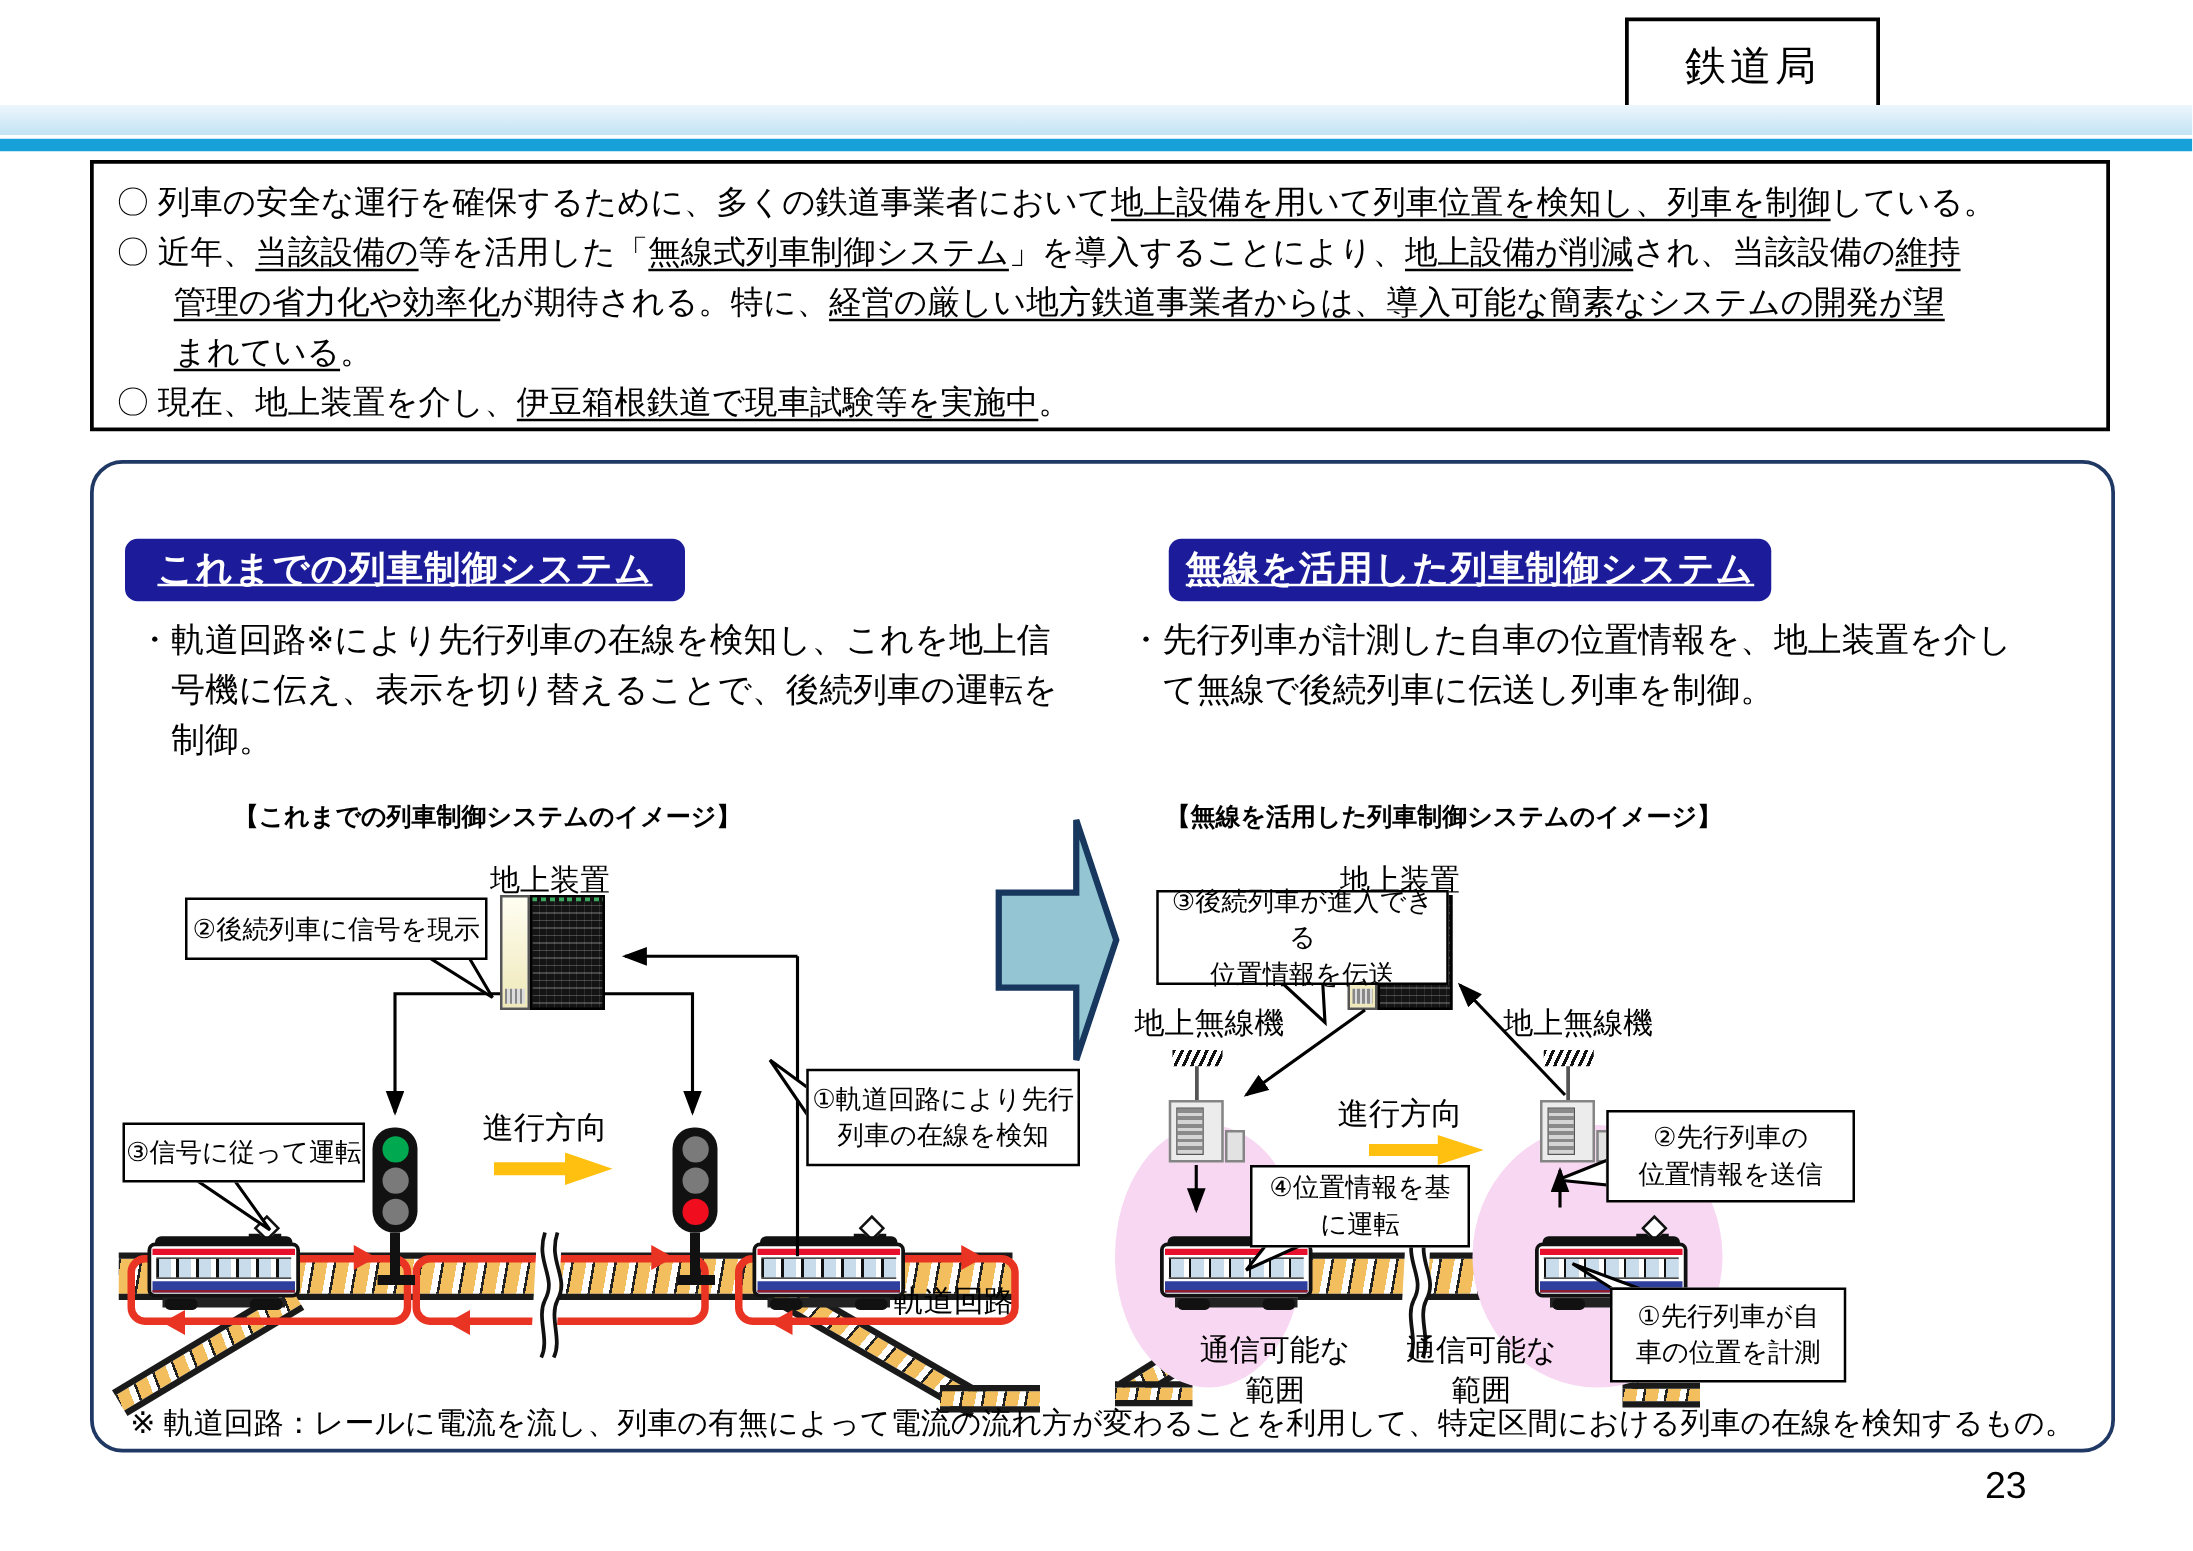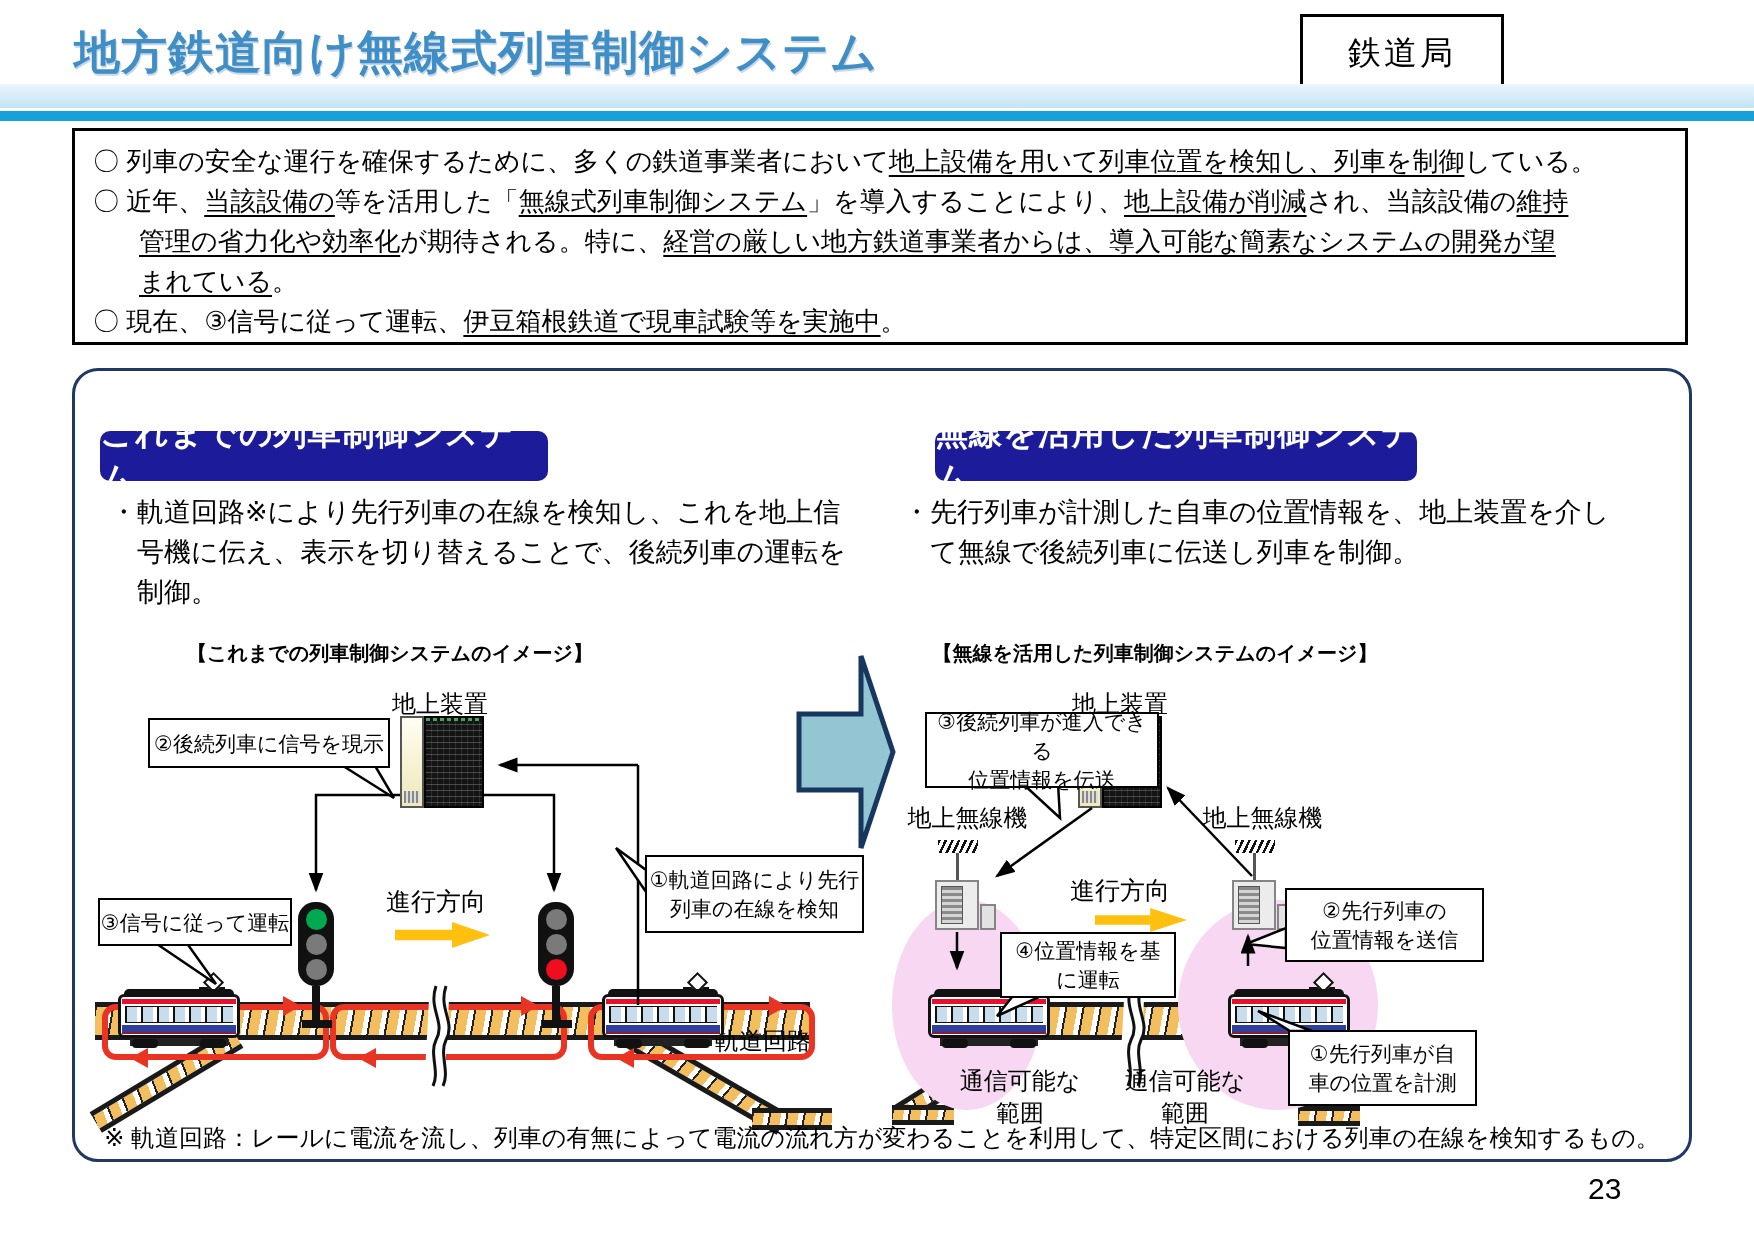--- a/index.html
+++ b/index.html
@@ -17,22 +17,22 @@
 
   
   .summary{left:72px;top:128px;width:1616px;height:217px;border:3px solid #000;background:#fff;
            box-sizing:border-box;padding:10px 18px 0 18px;}
   .bullet{font-size:26px;line-height:40px;white-space:pre-line;padding-left:46px;text-indent:-46px;}
   .u{text-decoration:underline;text-underline-offset:5px;text-decoration-thickness:2px;}
 
   
   .panel{left:72px;top:368px;width:1620px;height:794px;border:3px solid #1F3864;border-radius:26px;
          background:#fff;box-sizing:border-box;}
-  .badge{height:50px;background:#1C1C9A;border-radius:10px;color:#fff;font-weight:bold;font-size:33px;
-         display:flex;align-items:center;justify-content:center;letter-spacing:1px;}
+  .badge{height:50px;background:#1C1C9A;border-radius:10px;color:#fff;font-weight:bold;font-size:29px;
+         display:flex;align-items:center;justify-content:center;letter-spacing:1px;text-decoration:underline;}
   .badge-left{left:100px;top:431px;width:448px;}
   .badge-right{left:935px;top:431px;width:482px;}
   .desc{font-size:27px;line-height:40px;white-space:pre-line;padding-left:27px;text-indent:-27px;}
   .desc-left{left:110px;top:492px;width:740px;}
   .desc-right{left:903px;top:492px;width:780px;}
   .caption{font-size:20px;font-weight:bold;text-align:center;}
   .caption-left{left:115px;top:640px;width:550px;}
   .caption-right{left:875px;top:640px;width:560px;}
   .footnote{left:90px;top:1122px;width:1584px;text-align:center;font-size:24px;}
   .pagenum{left:1588px;top:1172px;font-size:30px;}
@@ -106,31 +106,30 @@
   .a-pole{width:2.5px;background:#555;z-index:3;}
 
   
   .range{border-radius:50%;background:#F8D7F2;z-index:1;}
 </style>
 </head>
 <body>
 
 <div class="page">
 
-  <div class="abs title">地方鉄道向け無線式列車制御システム</div>
   <div class="abs bureau">鉄道局</div>
   <div class="abs band1"></div>
   <div class="abs band2"></div>
 
   <div class="abs summary">
     <div class="bullet"><span>〇 列車の安全な運行を確保するために、多くの鉄道事業者において</span><span class="u">地上設備を用いて列車位置を検知し、列車を制御</span><span>している。</span></div>
     <div class="bullet"><span>〇 近年、</span><span class="u">当該設備の</span><span>等を活用した「</span><span class="u">無線式列車制御システム</span><span>」を導入することにより、</span><span class="u">地上設備が削減</span><span>され、当該設備の</span><span class="u">維持
 管理の省力化や効率化</span><span>が期待される。特に、</span><span class="u">経営の厳しい地方鉄道事業者からは、導入可能な簡素なシステムの開発が望
 まれている</span><span>。</span></div>
-    <div class="bullet"><span>〇 現在、③信号に従って運転、</span><span class="u">伊豆箱根鉄道で現車試験等を実施中</span><span>。</span></div>
+    <div class="bullet"><span>〇 現在、地上装置を介し、</span><span class="u">伊豆箱根鉄道で現車試験等を実施中</span><span>。</span></div>
   </div>
 
   <div class="abs panel"></div>
 
   <div class="abs badge badge-left">これまでの列車制御システム</div>
   <div class="abs badge badge-right">無線を活用した列車制御システム</div>
 
   <div class="abs desc desc-left">・軌道回路※により先行列車の在線を検知し、これを地上信
 号機に伝え、表示を切り替えることで、後続列車の運転を
 制御。</div>

